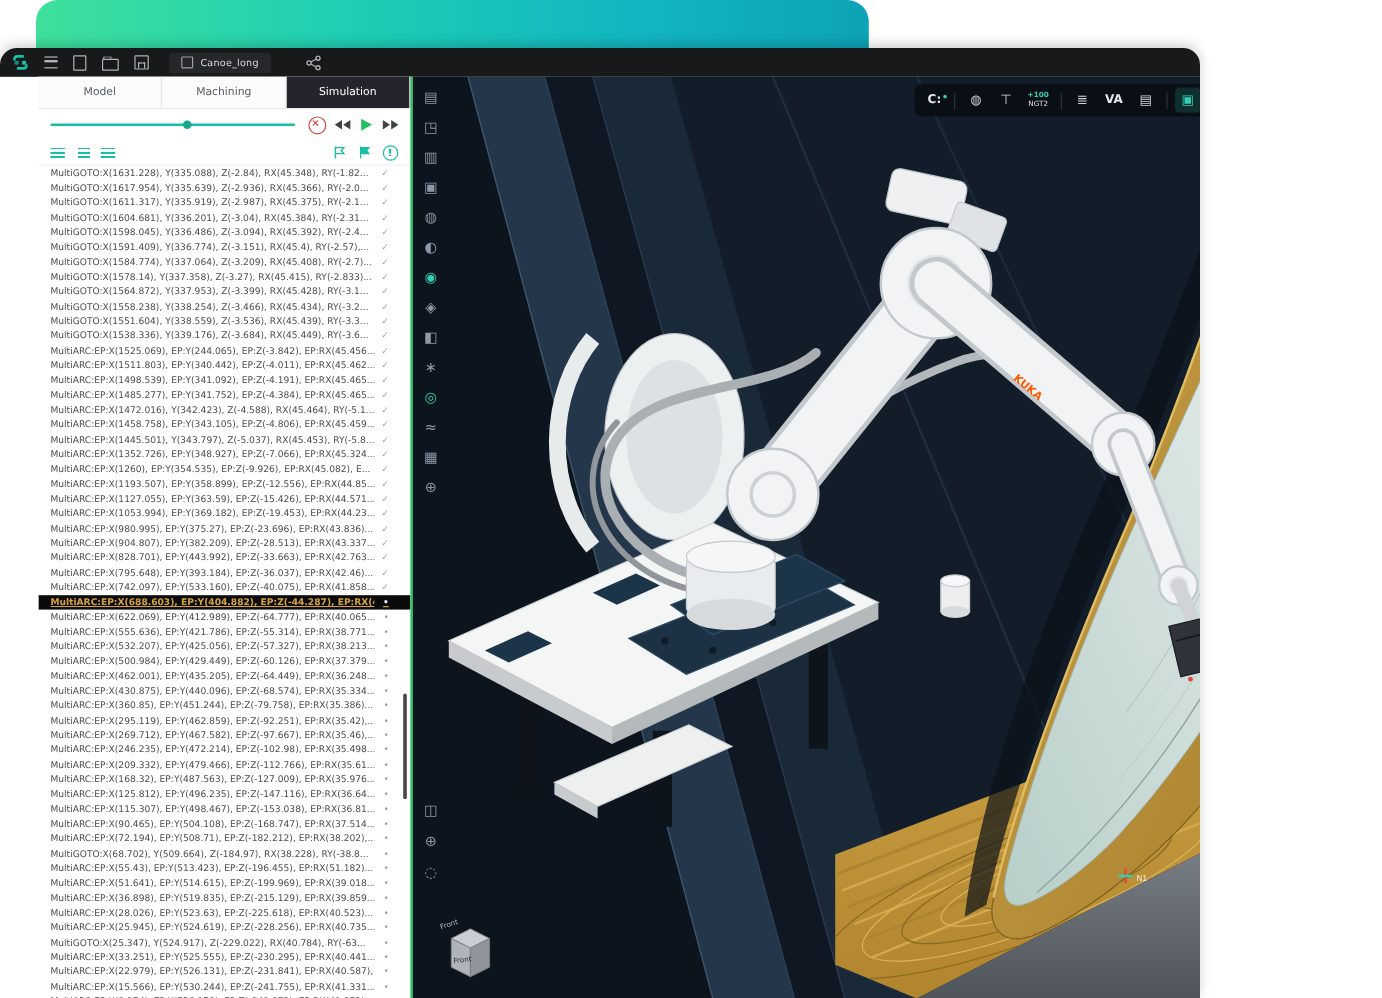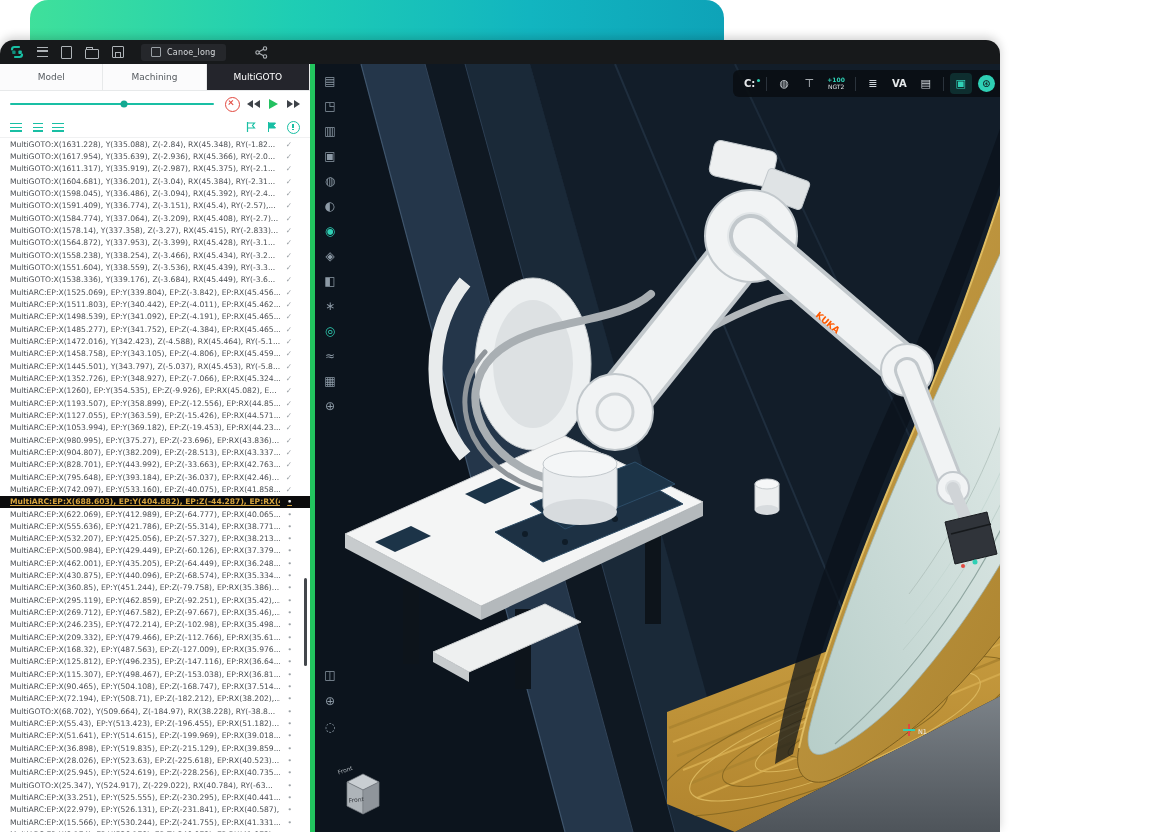--- a/index.html
+++ b/index.html
@@ -25,21 +25,21 @@
   .i-save{width:10px;height:10px;border:1.2px solid #aeb3b7;border-radius:1px;position:relative;}
   .i-save::after{content:"";position:absolute;left:2px;bottom:0;width:4px;height:4px;border:1px solid #aeb3b7;border-bottom:none;}
   .doc-chip{height:17px;background:#25272b;border-radius:3px;display:flex;align-items:center;gap:6px;padding:0 10px;margin-left:4px;}
   .doc-chip .w-icon{width:8px;height:8px;border:1px solid #9aa0a5;border-radius:1px;}
   .doc-chip span{font-size:8px;color:#d8dbde;letter-spacing:.2px;}
   .i-share{margin-left:16px;display:block;}
 
   .main{display:flex;height:calc(100% - 24px);}
 
   
-  .left-panel{width:310px;min-width:310px;display:flex;flex-direction:column;background:#fff;border-right:5px solid #22c55e;}
+  .left-panel{width:310px;min-width:310px;display:flex;flex-direction:column;background:#fff;border-right:2px solid #22c55e;margin-left:32px;}
   .tabs{display:flex;height:26px;border-bottom:1px solid #e7e9ea;}
   .tab{flex:1;display:flex;align-items:center;justify-content:center;font-size:9px;color:#565b60;background:#fbfbfc;border-right:1px solid #e7e9ea;cursor:default;}
   .tab.active{background:#24252c;color:#ffffff;}
 
   .playbar{height:26px;display:flex;align-items:center;padding:0 10px;gap:7px;}
   .slider{flex:1;height:2px;background:#19bfa4;border-radius:2px;position:relative;margin-right:4px;}
   .slider .knob{position:absolute;left:56%;top:50%;width:7px;height:7px;border-radius:50%;background:#13a991;transform:translate(-50%,-50%);}
   .btn-stop{width:13px;height:13px;border:1.6px solid #e2483f;border-radius:50%;position:relative;}
   .btn-stop::before,.btn-stop::after{content:"";position:absolute;left:2.2px;top:4.4px;width:5.6px;height:1.4px;background:#e2483f;}
   .btn-stop::before{transform:rotate(45deg);} .btn-stop::after{transform:rotate(-45deg);}
@@ -131,21 +131,21 @@
       <path d="M4 5.7 L8.6 3.2 M4 7.3 L8.6 9.8" stroke="#aeb3b7" stroke-width="1.1"></path>
     </svg>
   </div>
 
   <div class="main">
 
     <div class="left-panel">
       <div class="tabs">
         <div class="tab">Model</div>
         <div class="tab">Machining</div>
-        <div class="tab active">MultiGOTO</div>
+        <div class="tab active">Simulation</div>
       </div>
 
       <div class="playbar">
         <div class="slider">
           <div class="knob"></div>
         </div>
         <span class="btn-stop"></span>
         <span class="btn-rw">
             <span class="tri l"></span>
             <span class="tri l"></span>
@@ -215,21 +215,21 @@
   </div>
           <div class="cmd-row">
     <span class="cmd-text">MultiGOTO:X(1551.604), Y(338.559), Z(-3.536), RX(45.439), RY(-3.3...</span>
     <span class="cmd-state">✓</span>
   </div>
           <div class="cmd-row">
     <span class="cmd-text">MultiGOTO:X(1538.336), Y(339.176), Z(-3.684), RX(45.449), RY(-3.6...</span>
     <span class="cmd-state">✓</span>
   </div>
           <div class="cmd-row">
-    <span class="cmd-text">MultiARC:EP:X(1525.069), EP:Y(339.804), EP:Z(-3.842), EP:RX(45.456...</span>
+    <span class="cmd-text">MultiARC:EP:X(1525.069), EP:Y(244.065), EP:Z(-3.842), EP:RX(45.456...</span>
     <span class="cmd-state">✓</span>
   </div>
           <div class="cmd-row">
     <span class="cmd-text">MultiARC:EP:X(1511.803), EP:Y(340.442), EP:Z(-4.011), EP:RX(45.462...</span>
     <span class="cmd-state">✓</span>
   </div>
           <div class="cmd-row">
     <span class="cmd-text">MultiARC:EP:X(1498.539), EP:Y(341.092), EP:Z(-4.191), EP:RX(45.465...</span>
     <span class="cmd-state">✓</span>
   </div>

